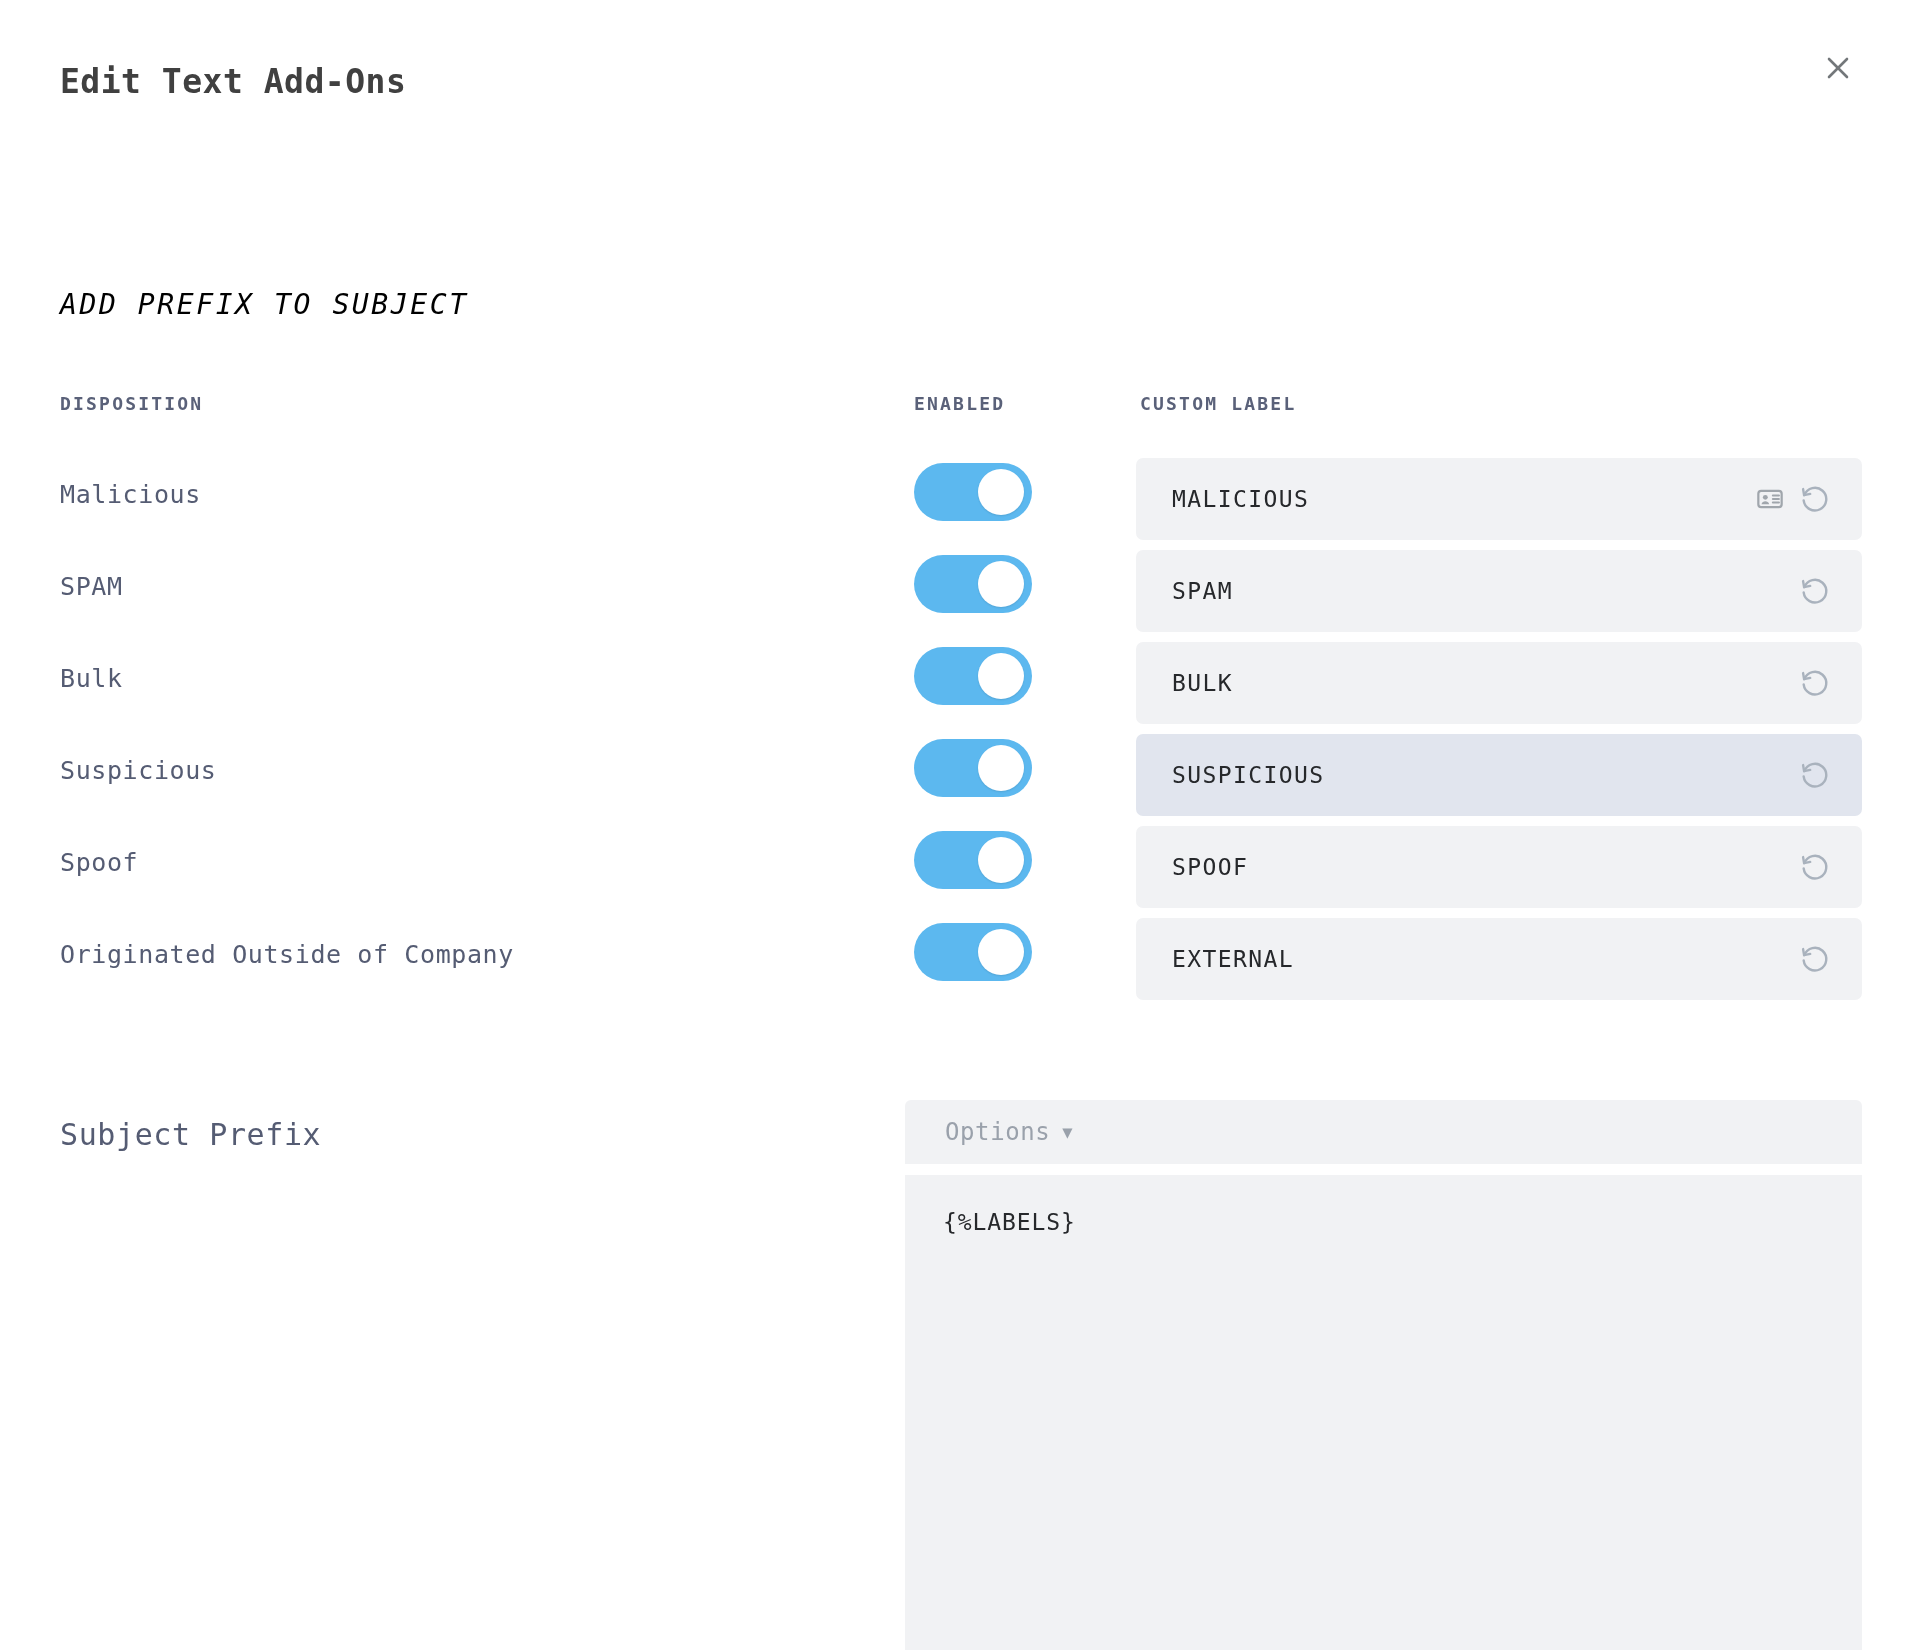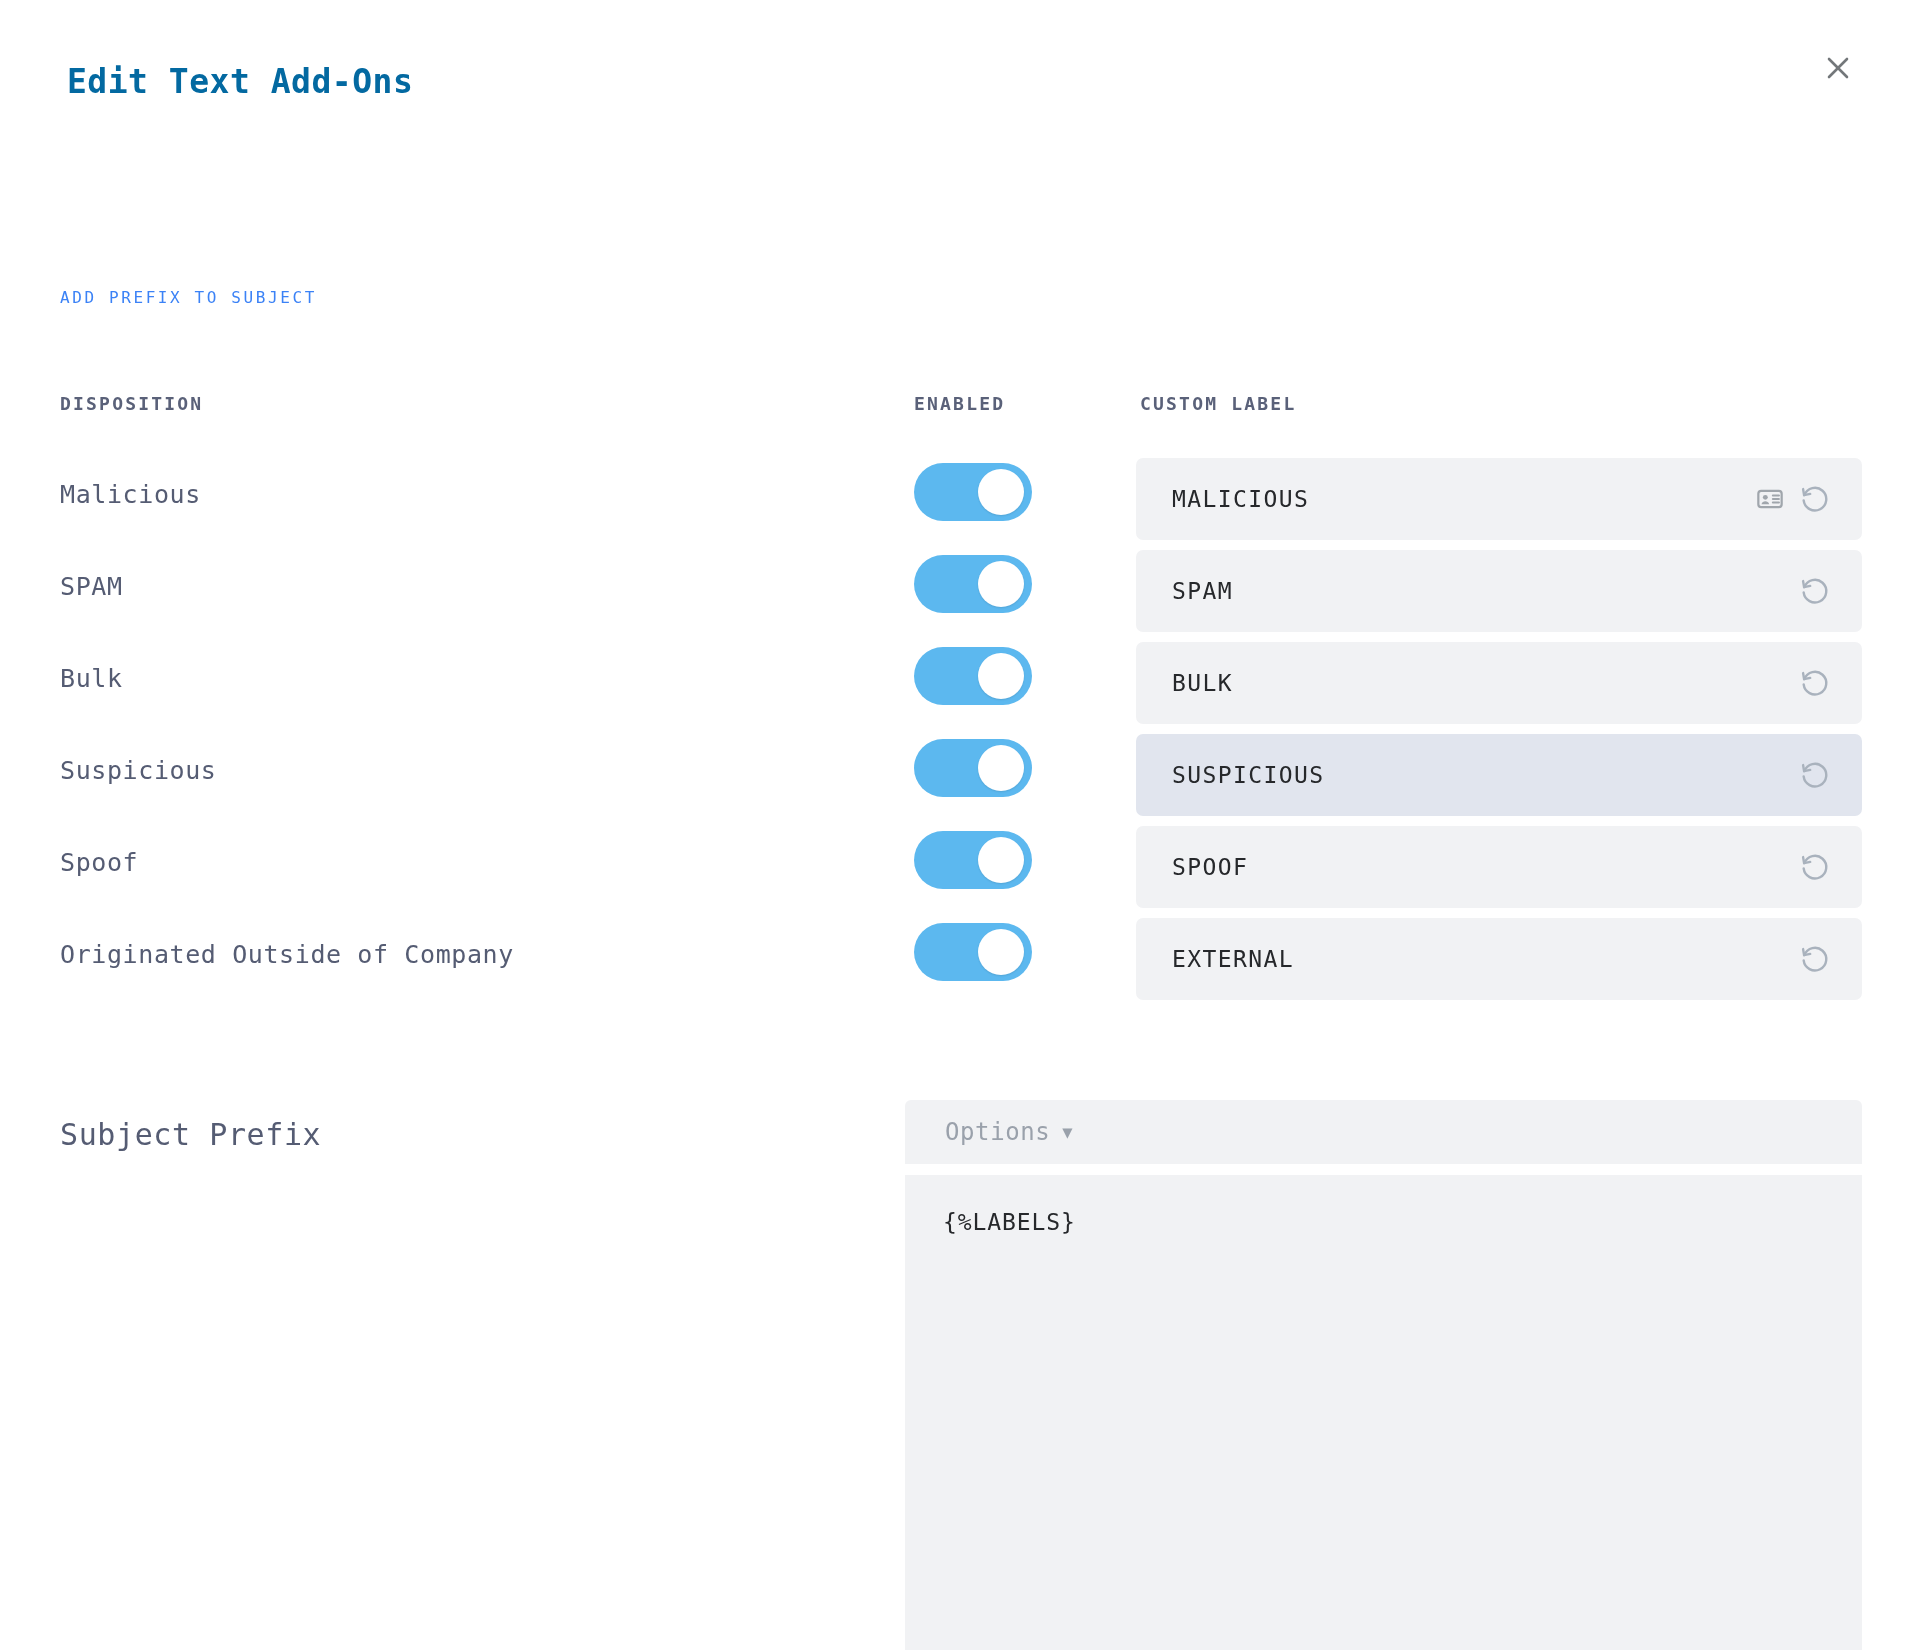--- a/index.html
+++ b/index.html
@@ -20,23 +20,22 @@
   }
 
   
   .dialog-title {
     position: absolute;
     left: 60px;
     top: 62px;
     font-size: 33px;
     font-weight: 700;
     letter-spacing: 0.5px;
-    color: #0369a1;
-    white-space: nowrap;
-    margin-left: 7px;
+    color: #404040;
+    white-space: nowrap;
   }
 
   .close-button {
     position: absolute;
     right: 44px;
     top: 42px;
     width: 52px;
     height: 52px;
     display: flex;
     align-items: center;
@@ -44,24 +43,25 @@
     cursor: pointer;
     color: #73777a;
   }
   .close-button svg { display: block; }
 
   
   .section-title {
     position: absolute;
     left: 60px;
     top: 288px;
-    font-size: 16px;
+    font-size: 28px;
     letter-spacing: 2.6px;
-    color: #3b82f6;
-    white-space: nowrap;
+    color: #000000;
+    white-space: nowrap;
+    font-style: italic;
   }
 
   
   .col-head {
     position: absolute;
     top: 393px;
     font-size: 18px;
     font-weight: 700;
     letter-spacing: 2.2px;
     color: #5a6179;

